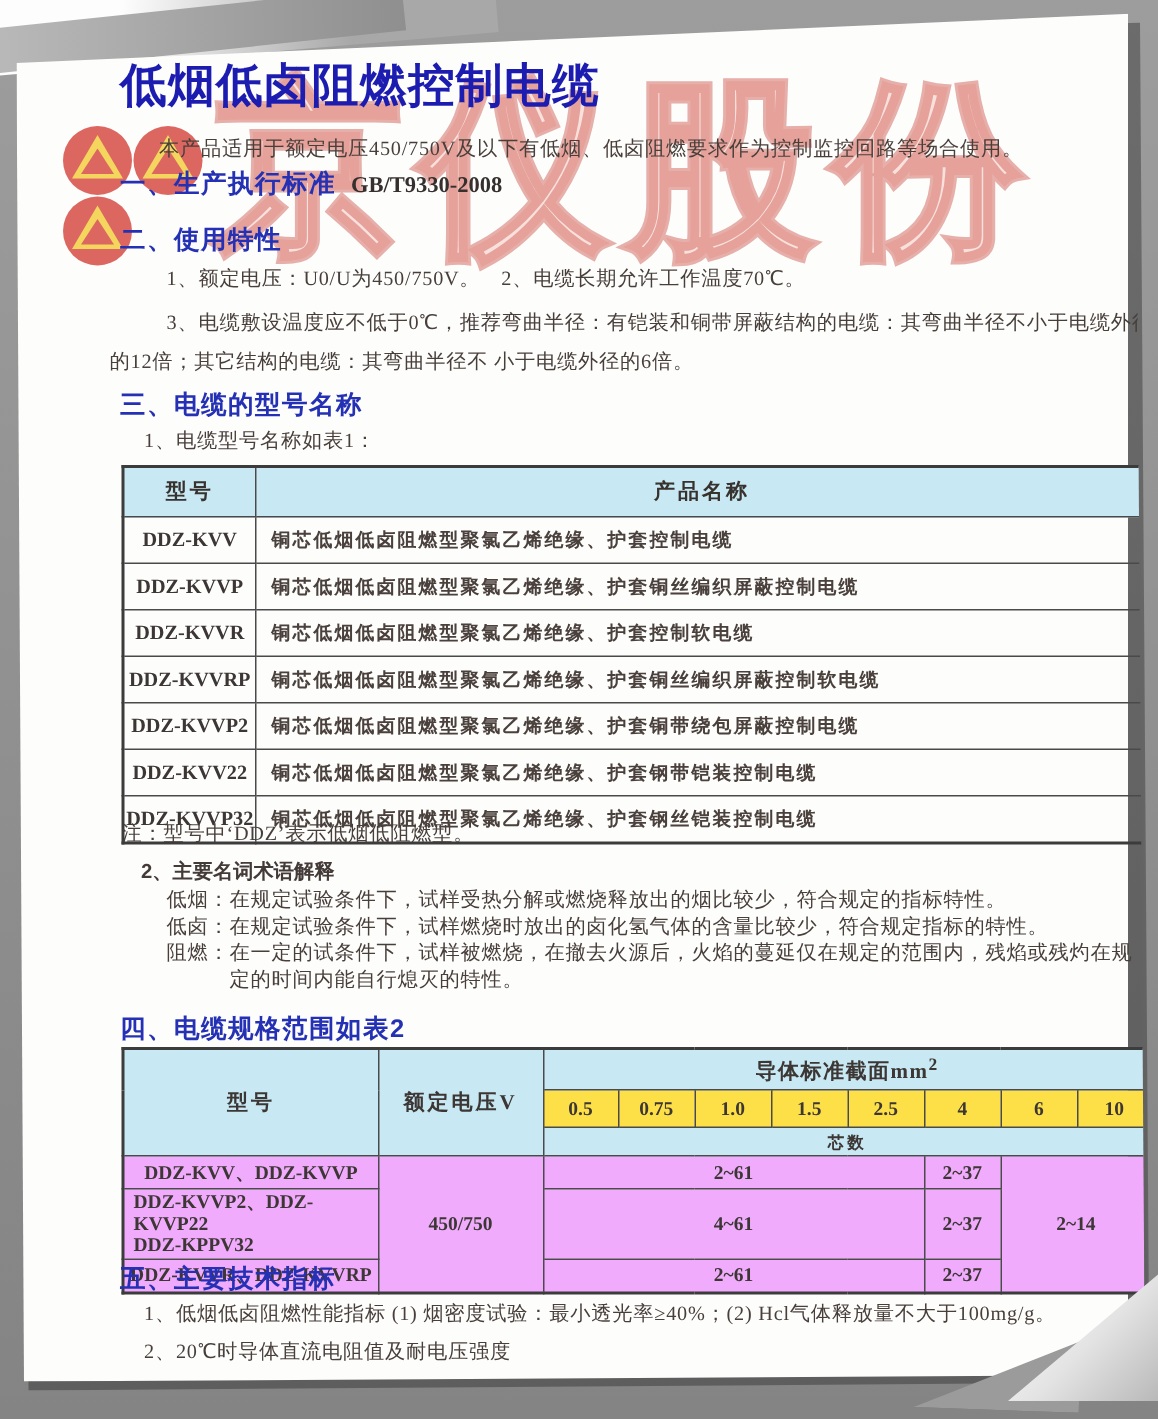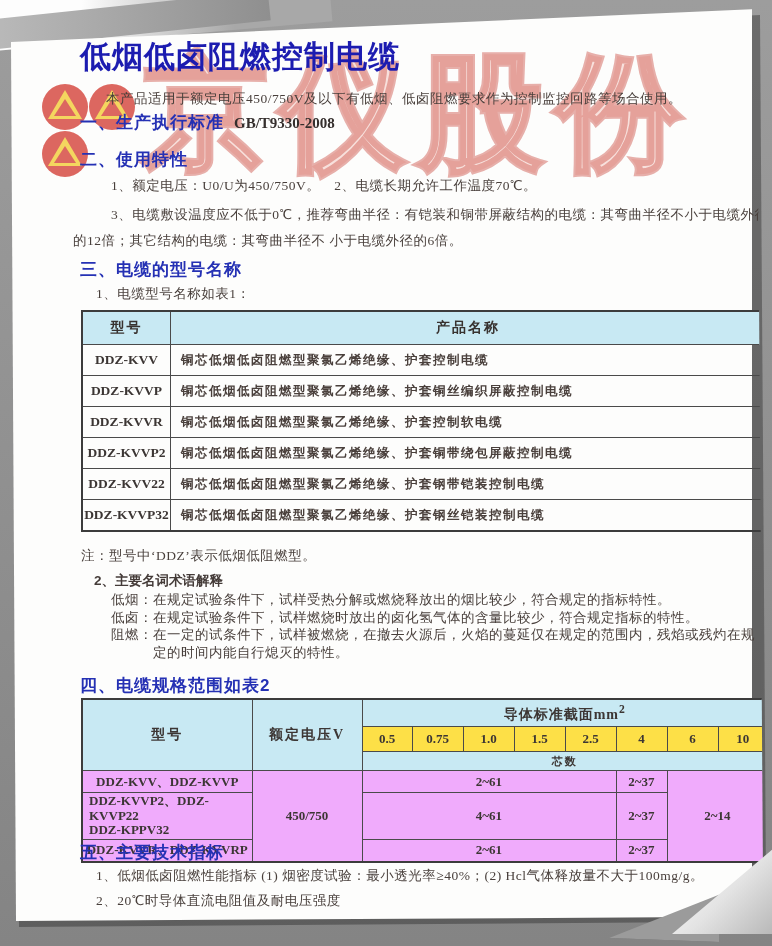--- a/index.html
+++ b/index.html
@@ -144,20 +144,24 @@
         </tr>
         <tr>
           <td class="mcol">DDZ-KVVP</td>
           <td class="ncol">铜芯低烟低卤阻燃型聚氯乙烯绝缘、护套铜丝编织屏蔽控制电缆</td>
         </tr>
         <tr>
           <td class="mcol">DDZ-KVVR</td>
           <td class="ncol">铜芯低烟低卤阻燃型聚氯乙烯绝缘、护套控制软电缆</td>
         </tr>
         <tr>
+          <td class="mcol">DDZ-KVVRP</td>
+          <td class="ncol">铜芯低烟低卤阻燃型聚氯乙烯绝缘、护套铜丝编织屏蔽控制软电缆</td>
+        </tr>
+        <tr>
           <td class="mcol">DDZ-KVVP2</td>
           <td class="ncol">铜芯低烟低卤阻燃型聚氯乙烯绝缘、护套铜带绕包屏蔽控制电缆</td>
         </tr>
         <tr>
           <td class="mcol">DDZ-KVV22</td>
           <td class="ncol">铜芯低烟低卤阻燃型聚氯乙烯绝缘、护套钢带铠装控制电缆</td>
         </tr>
         <tr>
           <td class="mcol">DDZ-KVVP32</td>
           <td class="ncol">铜芯低烟低卤阻燃型聚氯乙烯绝缘、护套钢丝铠装控制电缆</td>

